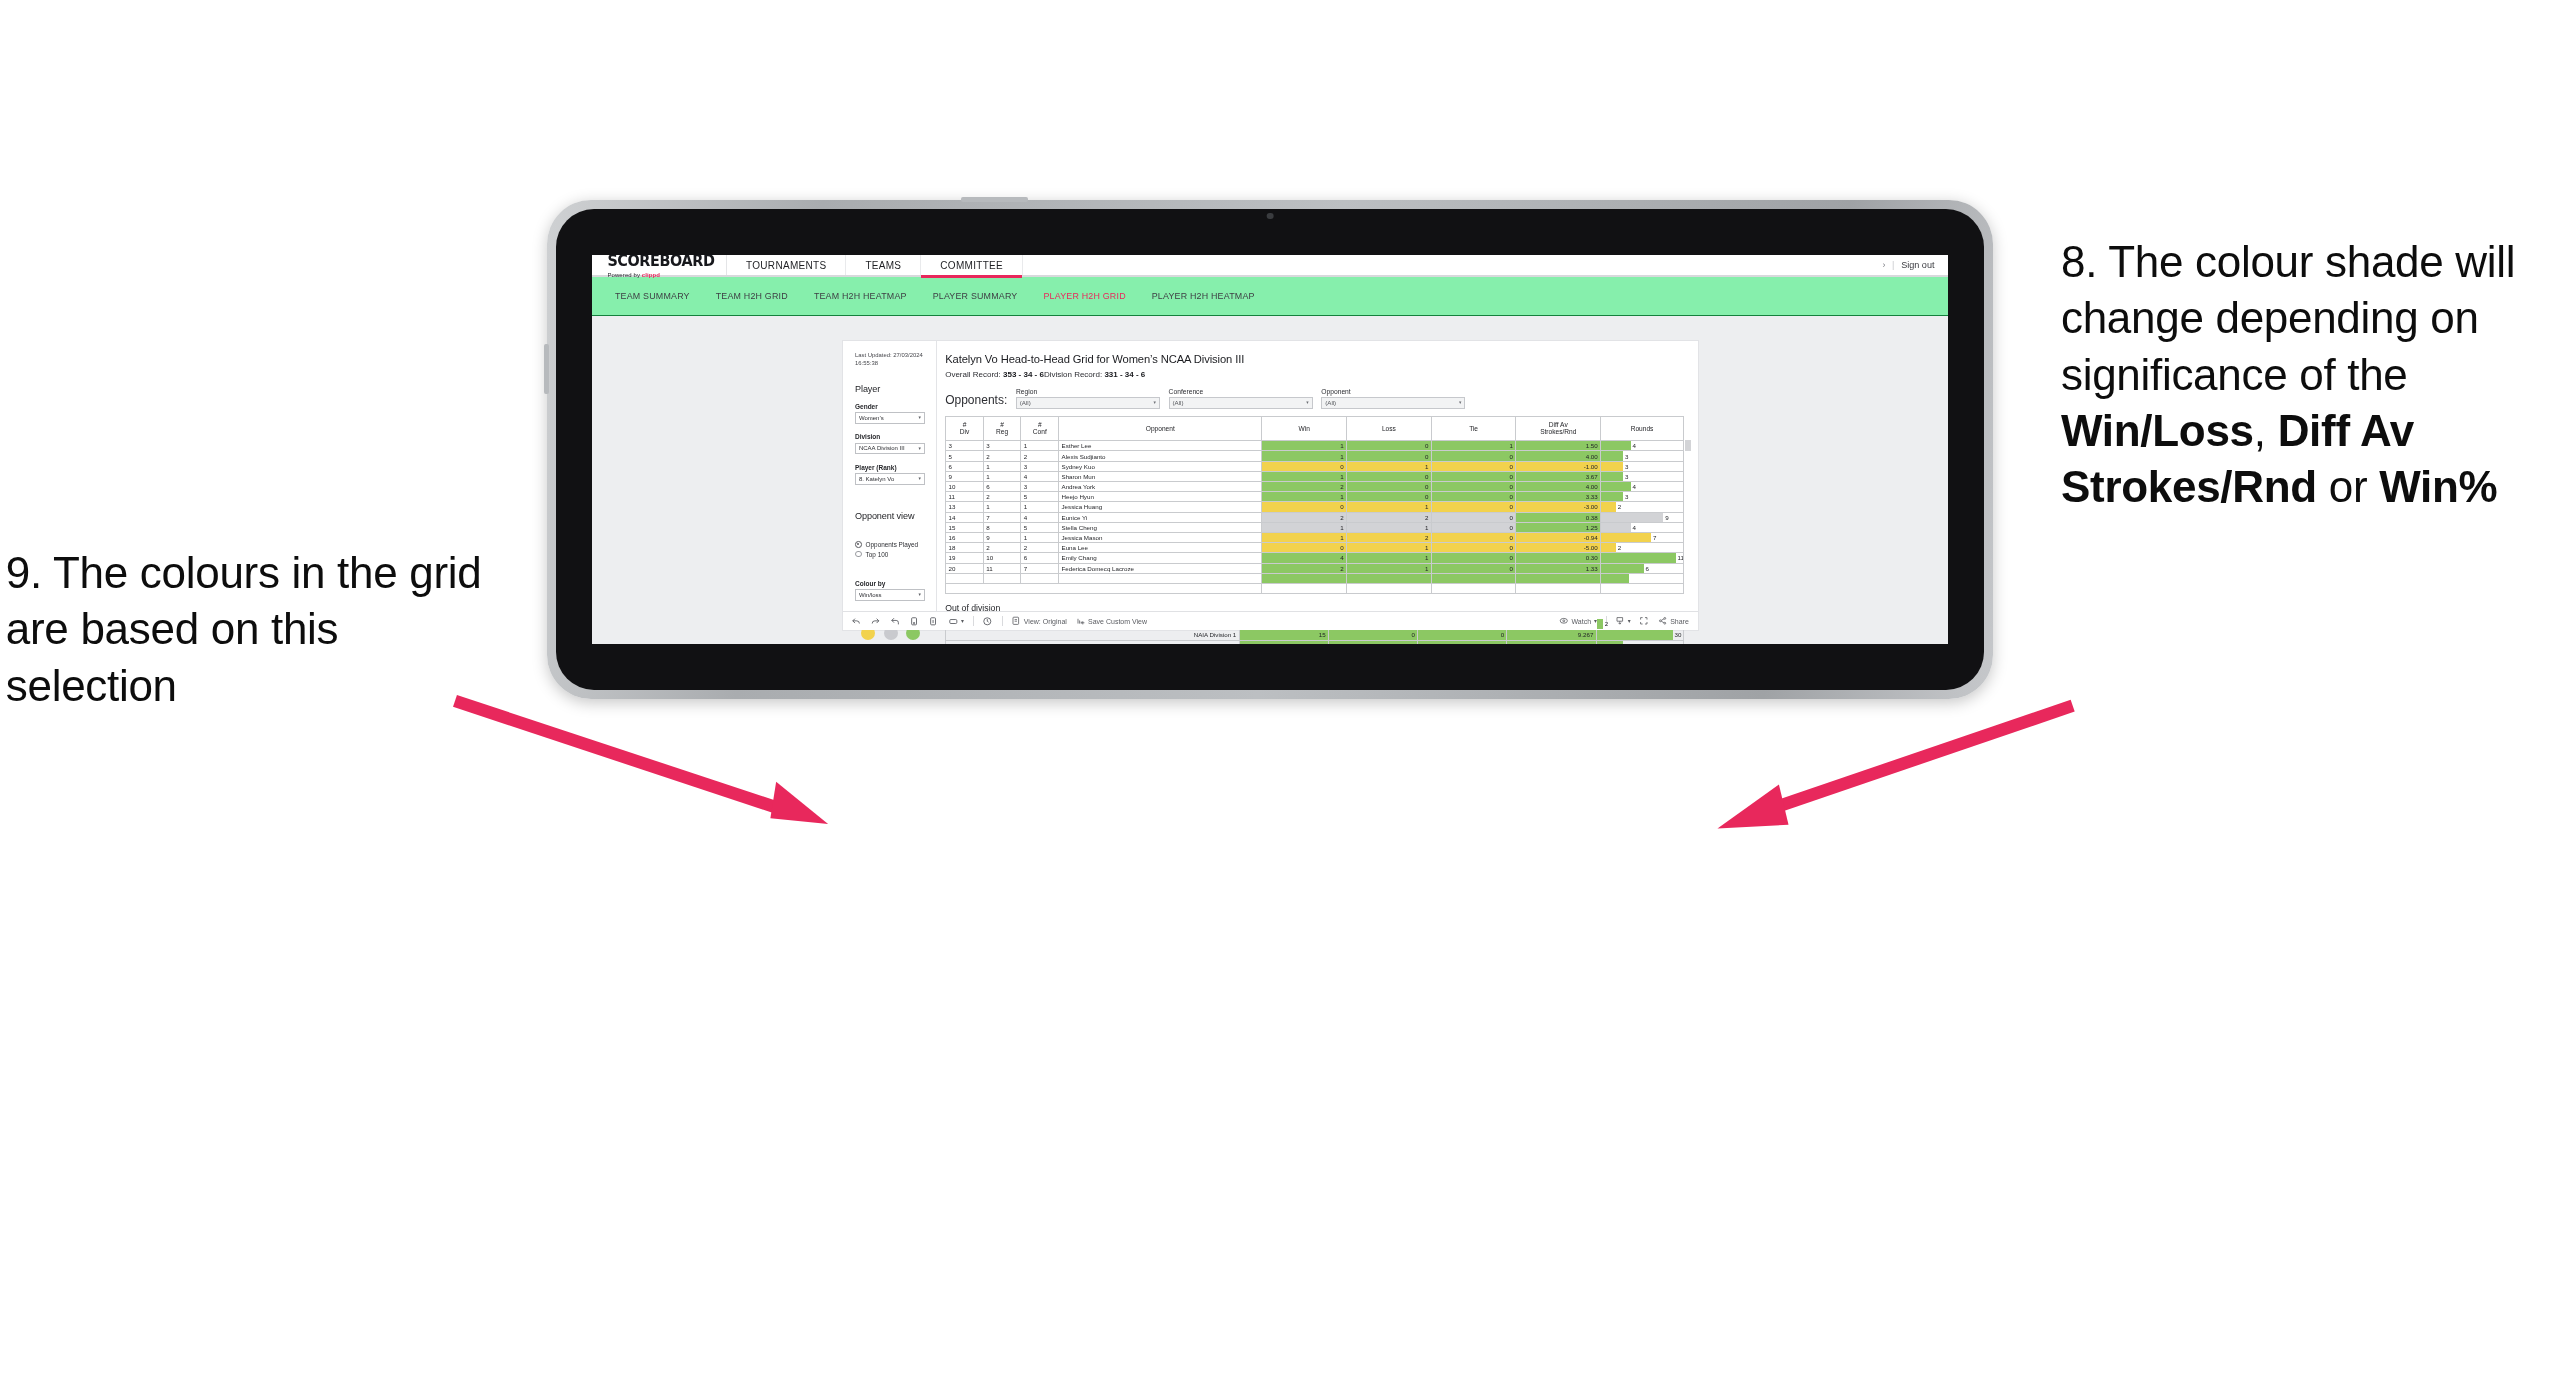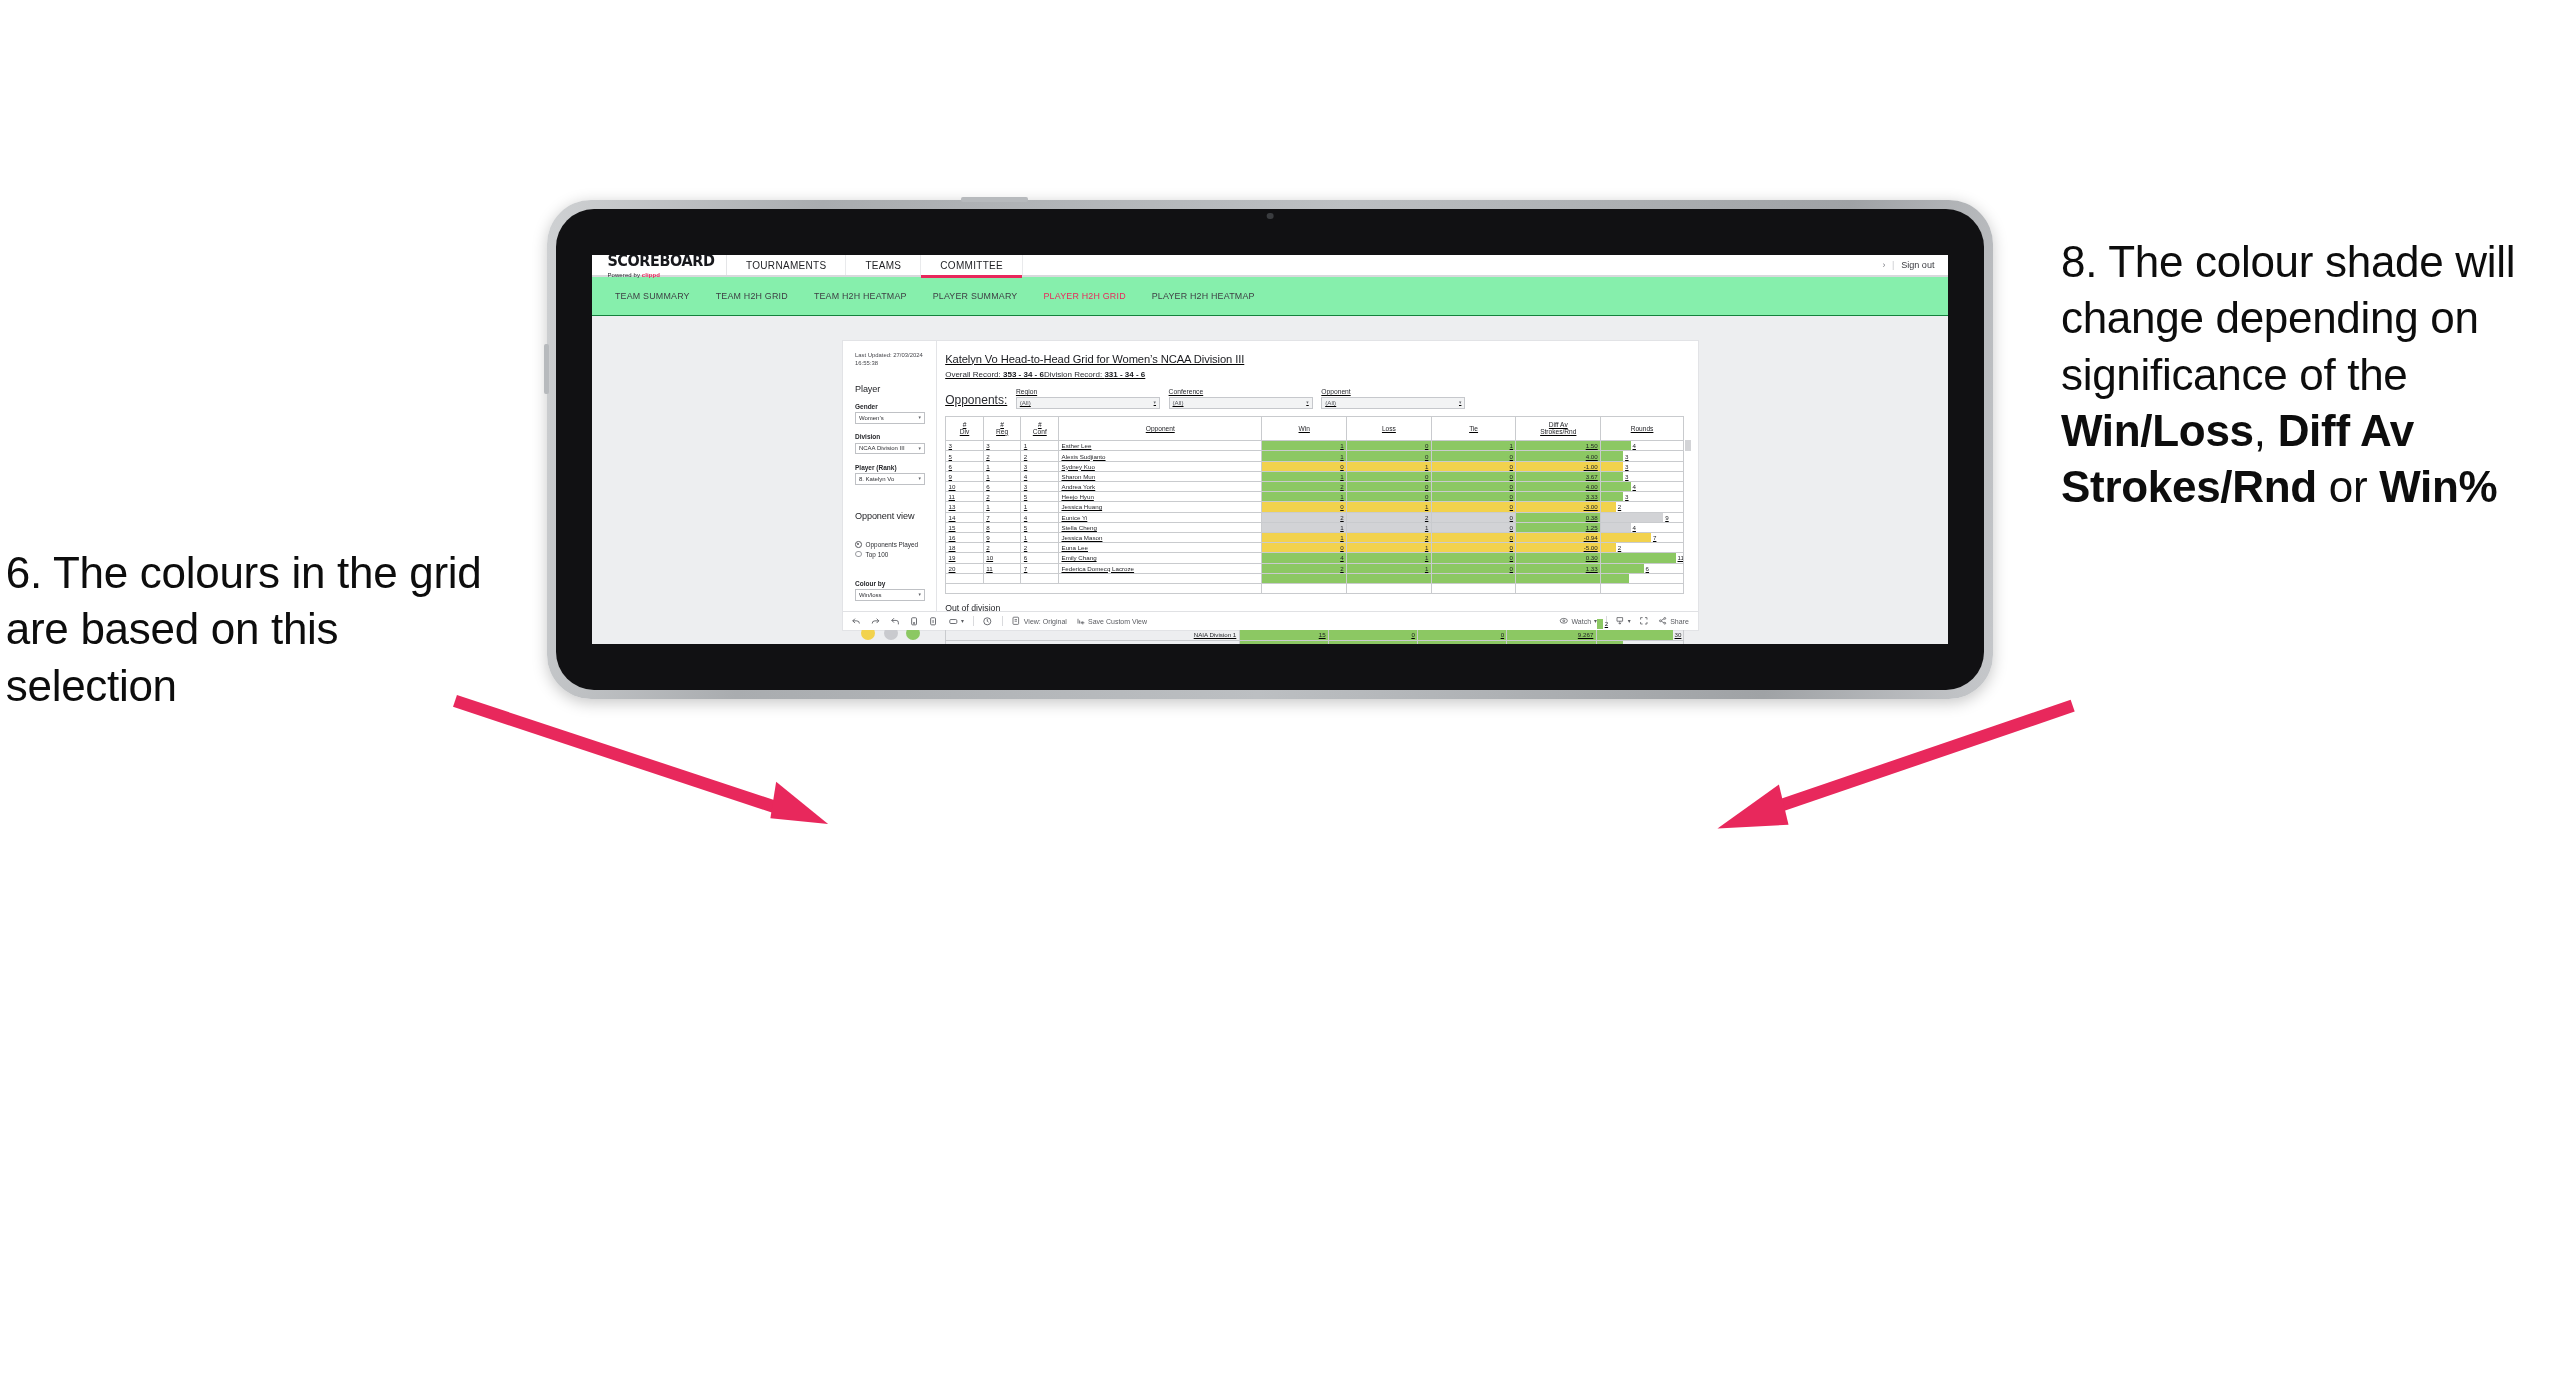--- a/index.html
+++ b/index.html
@@ -116,21 +116,21 @@
            background: #fff; position: relative; flex: none; }
   .radio.on { border-color: #58595e; }
   .radio.on::after { content: ""; position: absolute; inset: 1.3px; border-radius: 50%; background: #58595e; }
   .radio-lbl { font-size: 6.4px; color: #2d2e33; }
   .legend { display: flex; justify-content: space-between; padding: 0 4.8px; margin-top: 15.4px; }
   .legend-col { display: flex; flex-direction: column; align-items: center; gap: 5.8px; }
   .dot { width: 14.4px; height: 14.4px; border-radius: 50%; }
   .legend-lbl { font-size: 6.4px; color: #2e2f34; }
 
   
-  .main { flex: 1; padding: 11.6px 13.5px 0 8.7px; min-width: 0; display: flex; flex-direction: column; text-decoration: underline; }
+  .main { flex: 1; padding: 11.6px 13.5px 0 8.7px; min-width: 0; display: flex; flex-direction: column; }
   .title { font-size: 11.2px; color: #1b1c20; letter-spacing: -0.1px; }
   .records { display: flex; margin-top: 5.8px; font-size: 8px; color: #2c2d32; }
   .records .r2 { }
   .records b { font-weight: bold; color: #18191d; }
 
   .optrow { display: flex; align-items: flex-end; gap: 8.7px; margin-top: 8.7px; }
   .optrow .lead { font-size: 12px; color: #2c2d32; padding-bottom: 1.4px; }
   .optfld { width: 144px; }
   .optfld .fld-label { font-weight: normal; font-size: 6.7px; color: #2a2b30; margin-bottom: 1.9px; }
   .optsel {
@@ -177,21 +177,21 @@
   .tb { display: flex; align-items: center; gap: 2.9px; color: #5a5c61; }
   .tb-sep { width: 1px; height: 10.6px; background: #d9dadd; }
   .tb-spacer { flex: 1; }
   svg { display: block; }
 </style>
 </head>
 <body>
 
 <div id="stage">
 
-  <div class="annot" id="annot-left">6. The colours in the grid are based on this selection</div>
+  <div class="annot" id="annot-left">9. The colours in the grid are based on this selection</div>
 
   <svg class="arrow" style="left:453px; top:699px; width:404px; height:125px;" viewBox="0 0 420 130">
     <path d="M2 2 L352 118" stroke="#e8285c" stroke-width="13" fill="none" stroke-linecap="butt"></path>
     <path d="M390 130 L336 86 L330 124 Z" fill="#e8285c"></path>
   </svg>
 
   <div class="annot" id="annot-right">
     <span>8. The colour shade will change depending on significance of the </span><b>Win/Loss</b><span>, </span><b>Diff Av Strokes/Rnd</b><span> or </span><b>Win%</b>
   </div>
 

